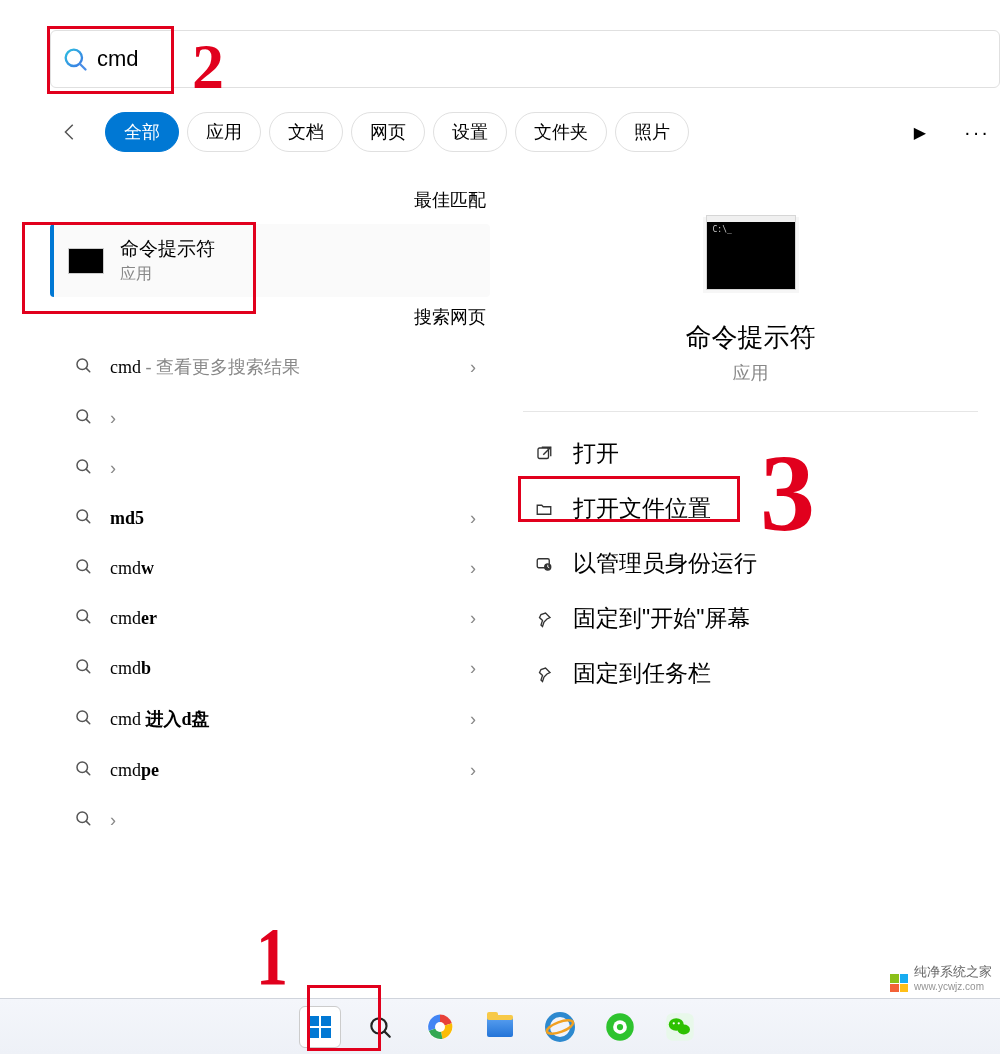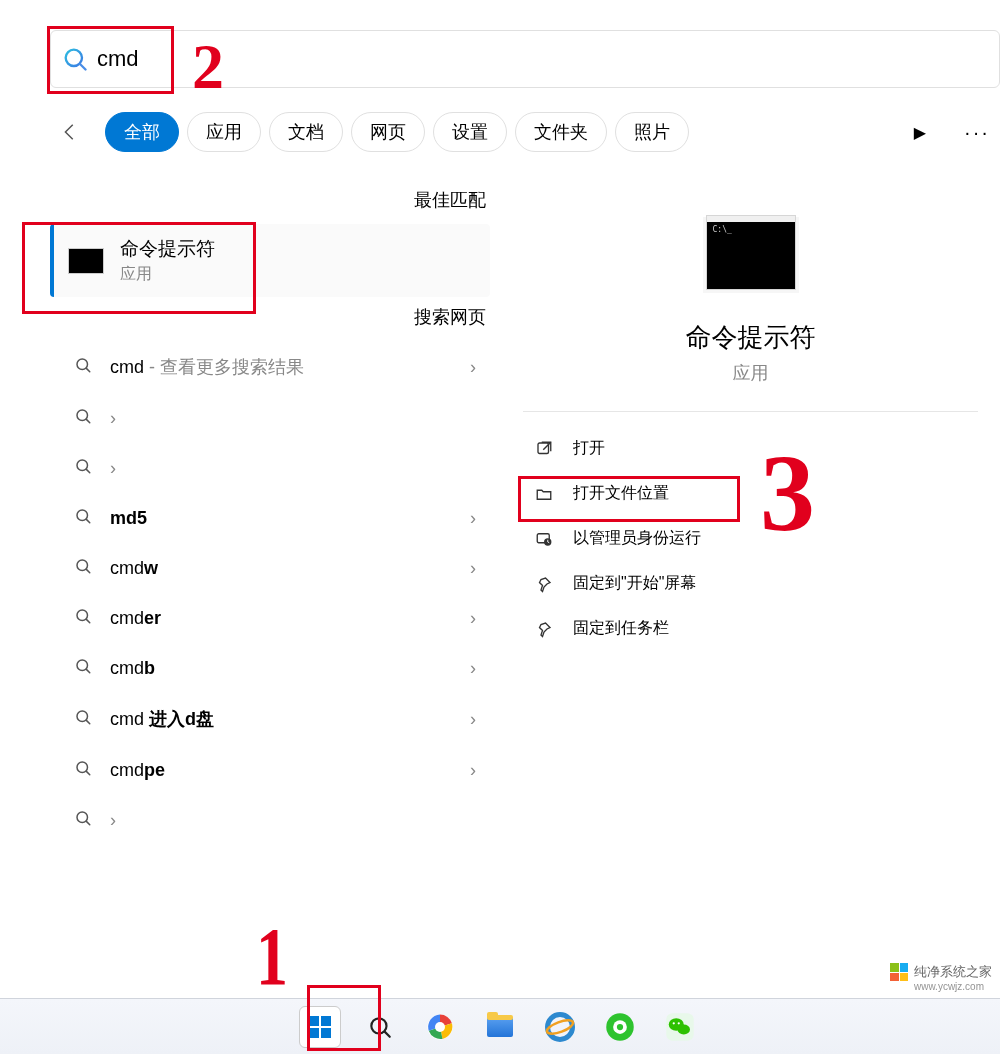--- a/index.html
+++ b/index.html
@@ -27,52 +27,52 @@
   .section-header { font-size: 18px; font-weight: 400; margin: 8px 4px 12px 4px; text-align: right; }
 
   .best-match { display: flex; align-items: center; padding: 12px 14px; border-left: 4px solid #0078d4; background: #fafafa; border-radius: 4px; margin-left:-4px; }
   .best-match .thumb { width: 36px; height: 26px; background: #000; margin-right: 16px; border:1px solid #ccc; }
   .best-match .title { font-size: 19px; font-weight: 500; }
   .best-match .subtitle { font-size: 16px; color: #888; margin-top: 2px; }
 
   .web-list { margin-top: 8px; }
   .web-item { display: flex; align-items: center; padding: 14px 10px 14px 20px; cursor: pointer; position: relative; }
   .web-item .s-icon { width: 20px; color: #555; margin-right: 16px; flex-shrink:0; }
-  .web-item .text { font-size: 18px; flex:1; }
+  .web-item .text { font-size: 18px; flex:1;font-family:Liberation Serif, serif; }
   .web-item .text .hint { color: #888; font-weight: 400; }
   .web-item .chev { color: #888; font-size: 18px; margin-right: 4px; }
 
   
   .preview { text-align: center; padding-top: 30px; }
   .preview-thumb { width: 90px; height: 70px; background: #000; margin: 0 auto 30px; border: 1px solid #d6d6d6; box-shadow: 0 0 0 3px #f6f6f6; position: relative; }
   .preview-thumb::before { content:""; position:absolute; top:-6px; left:-1px; right:-1px; height:6px; background:#f0f0f0; border:1px solid #d6d6d6; border-bottom:none;}
   .preview-thumb::after { content:"C:\\_"; position:absolute; top:4px; left:6px; color:#ccc; font-size:8px; font-family:monospace;}
   .preview-title { font-size: 26px; font-weight: 500; }
   .preview-sub { font-size: 18px; color: #888; margin-top: 6px; }
   .divider { border-top: 1px solid #e6e6e6; margin: 26px 22px 10px 22px; }
 
   .actions { padding: 4px 0 0 22px; }
-  .action { display: flex; align-items: center; padding: 12px 10px; font-size: 16px; cursor: pointer; }
+  .action { display: flex; align-items: center; padding: 12px 10px; font-size: 23px; cursor: pointer; }
   .action .a-icon { width: 22px; margin-right: 18px; color:#444; display:flex; align-items:center; justify-content:center; }
 
   
   .taskbar { position: absolute; bottom: 0; left: 0; right: 0; height: 56px; background: linear-gradient(#f4f6fb,#eef1f7); border-top: 1px solid #d0d4dc; display: flex; align-items: center; justify-content: center; gap: 18px; }
   .tb-item { width: 42px; height: 42px; border-radius: 6px; display:flex; align-items:center; justify-content:center; cursor:pointer; font-size:24px; position:relative; }
   .tb-item.start { background: #fff; border: 1px solid #ccc; }
   .win-logo { width:22px; height:22px; display:grid; grid-template-columns:1fr 1fr; grid-template-rows:1fr 1fr; gap:2px;}
   .win-logo span{ background:#0078d4;}
   .explorer-ic { width:26px; height:20px; background:linear-gradient(#5aa0f0,#2374d8); border-radius:2px; position:relative;}
   .explorer-ic::before{content:"";position:absolute;top:-5px;left:0;width:11px;height:5px;background:#f7c948;border-radius:2px 2px 0 0;}
   .explorer-ic::after{content:"";position:absolute;top:-2px;left:0;right:0;height:5px;background:#f7c948;border-radius:2px;}
 
   
   .anno-box { position: absolute; border: 3px solid #e1001d; pointer-events: none; }
   .anno-text { position: absolute; color: #e1001d; font-size: 64px; font-weight: 700; font-family: "Comic Sans MS", cursive; pointer-events: none; }
 
-  .watermark { position:absolute; right:8px; bottom:62px; display:flex; align-items:flex-start; gap:6px; font-size:13px; color:#555; opacity:0.9;}
+  .watermark { position:absolute; right:8px; bottom:62px; display:flex; align-items:flex-end; gap:6px; font-size:13px; color:#555; opacity:0.9;}
   .watermark .wm-grid{ width:18px; height:18px; display:grid; grid-template-columns:1fr 1fr; grid-template-rows:1fr 1fr; gap:1px;}
   .watermark .wm-grid span:nth-child(1){background:#7fba00;}
   .watermark .wm-grid span:nth-child(2){background:#00a4ef;}
   .watermark .wm-grid span:nth-child(3){background:#f25022;}
   .watermark .wm-grid span:nth-child(4){background:#ffb900;}
   .watermark .wm-sub{ font-size:10px; color:#888; display:block;}
 </style>
 </head>
 <body>
 

